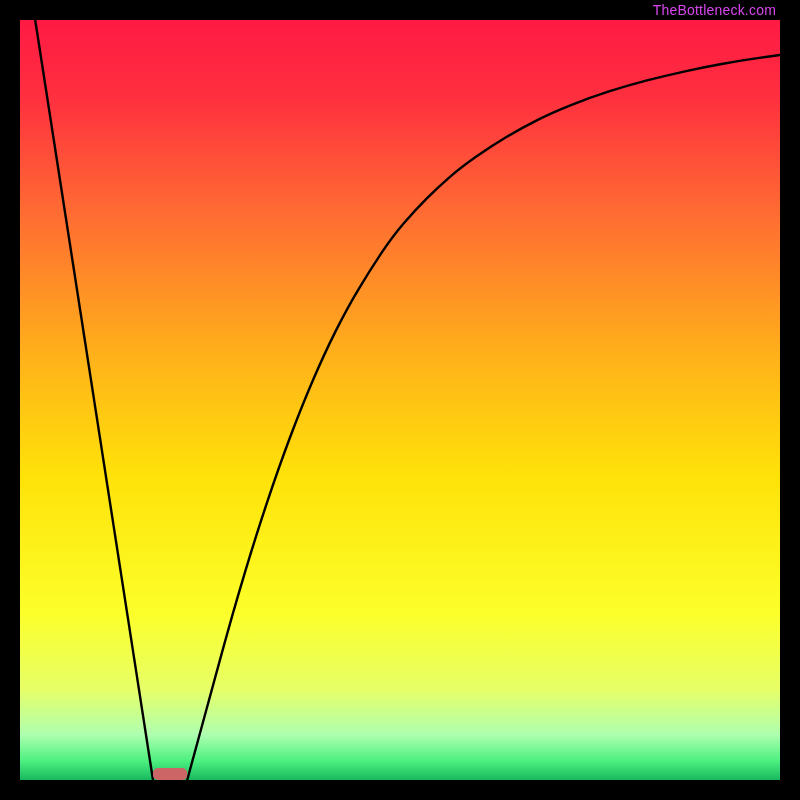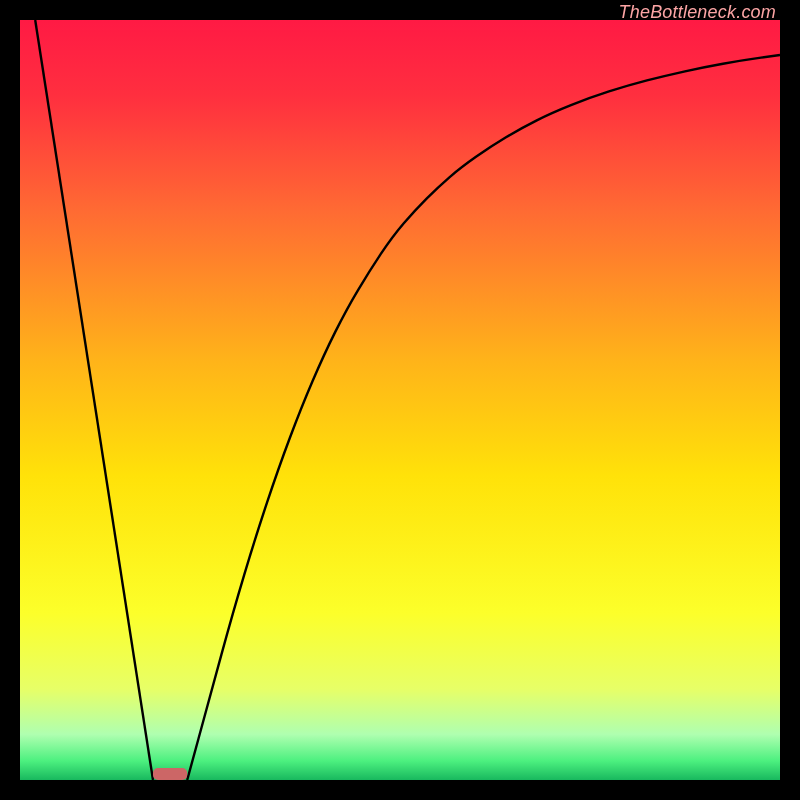--- a/index.html
+++ b/index.html
@@ -23,25 +23,24 @@
     position: absolute;
     left: 0;
     top: 0;
     width: 760px;
     height: 760px;
   }
   .watermark {
     position: absolute;
     top: 2px;
     right: 24px;
-    color: #fca5a5;
-    font-size: 18px;
+    color: #d946ef;
+    font-size: 14px;
     font-weight: 500;
     letter-spacing: 0.2px;
-    font-style: italic;
   }
 </style>
 </head>
 <body>
 
 <div class="frame">
   <svg class="plot" viewBox="0 0 760 760" preserveAspectRatio="none">
     <defs>
       <linearGradient id="bg-grad" x1="0" y1="0" x2="0" y2="1">
           <stop offset="0%" stop-color="#ff1a44"></stop>

